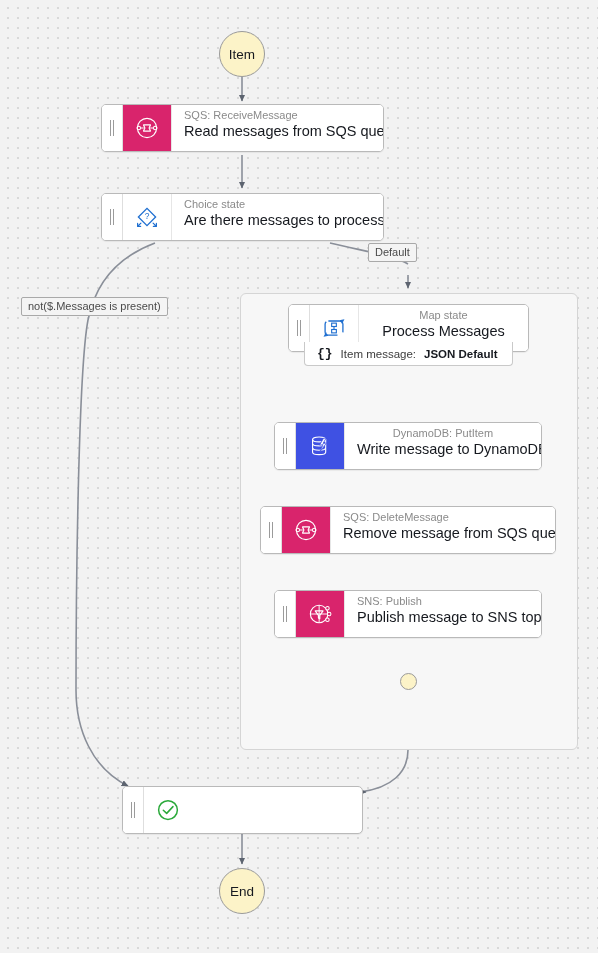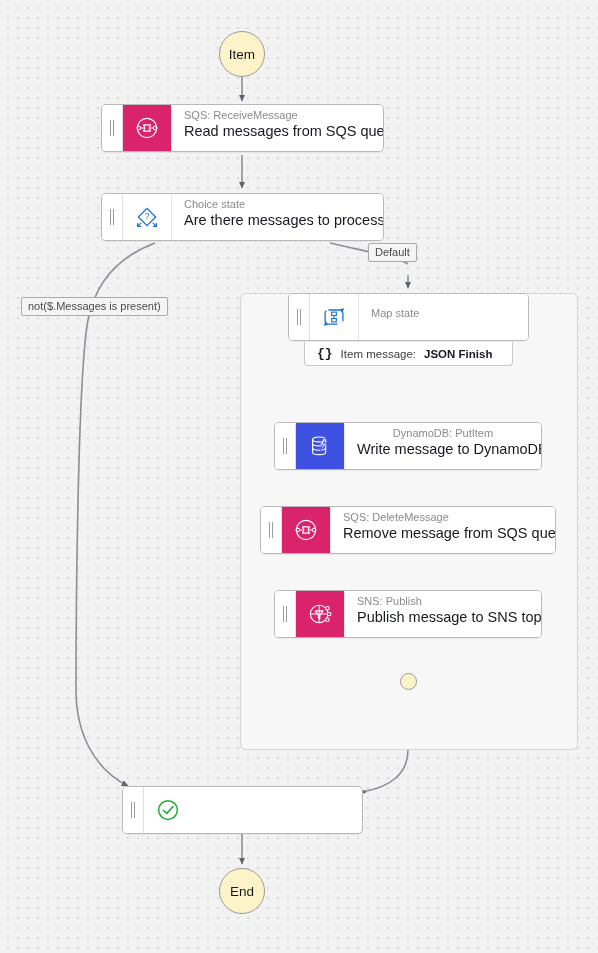--- a/index.html
+++ b/index.html
@@ -237,44 +237,45 @@
       <span class="label-top">Choice state</span>
       <span class="label-main">Are there messages to process?</span>
     </div>
   </div>
 
   <div class="edge-label" style="left:368px; top:243px;">Default</div>
   <div class="edge-label" style="left:21px; top:297px;">not($.Messages is present)</div>
 
   <div class="map-container" style="left:240px; top:293px; width:338px; height:457px;"></div>
 
-  <div class="node" style="left:288px; top:293px; width:241px;">
+  <div class="node" style="left:288px; top:304px; width:241px;text-align:center;">
     <div class="grip">
         <i></i>
         <i></i>
       </div>
     <div class="icon-box plain">
       <svg width="30" height="30" viewBox="0 0 32 32" fill="none">
         <path d="M10 8.5 H22 A3.5 3.5 0 0 1 25.5 12 V20 A3.5 3.5 0 0 1 22 23.5 H10 A3.5 3.5 0 0 1 6.5 20 V12 A3.5 3.5 0 0 1 10 8.5 Z" stroke="#1f6fd0" stroke-width="1.4" fill="none" stroke-dasharray="26 7"></path>
         <path d="M7.5 21.5 L6 24.5 L9 24" stroke="#1f6fd0" stroke-width="1.3" fill="none" stroke-linecap="round"></path>
         <path d="M24.5 10.5 L26 7.5 L23 8" stroke="#1f6fd0" stroke-width="1.3" fill="none" stroke-linecap="round"></path>
         <rect x="13.5" y="10.8" width="5" height="3.6" stroke="#1f6fd0" stroke-width="1.2" fill="none"></rect>
         <rect x="13.5" y="17.6" width="5" height="3.6" stroke="#1f6fd0" stroke-width="1.2" fill="none"></rect>
         <path d="M16 14.4 L16 17.6" stroke="#1f6fd0" stroke-width="1.2"></path>
       </svg>
     </div>
     <div class="labels">
       <span class="label-top">Map state</span>
+      <span class="label-main">Process Messages</span>
     </div>
   </div>
 
   <div class="item-source" style="left:304px; top:342px; width:209px;">
     <span class="brace">{}</span>
     <span class="is-label">Item message:</span>
-    <span class="is-value">JSON Finish</span>
+    <span class="is-value">JSON Default</span>
   </div>
 
   <div class="node" style="left:274px; top:422px; width:268px;text-align:center;">
     <div class="grip">
         <i></i>
         <i></i>
       </div>
     <div class="icon-box blue-fill">
       <svg width="28" height="28" viewBox="0 0 32 32" fill="none">
         <ellipse cx="15" cy="8.5" rx="7.5" ry="2.8" stroke="#fff" stroke-width="1.3"></ellipse>

